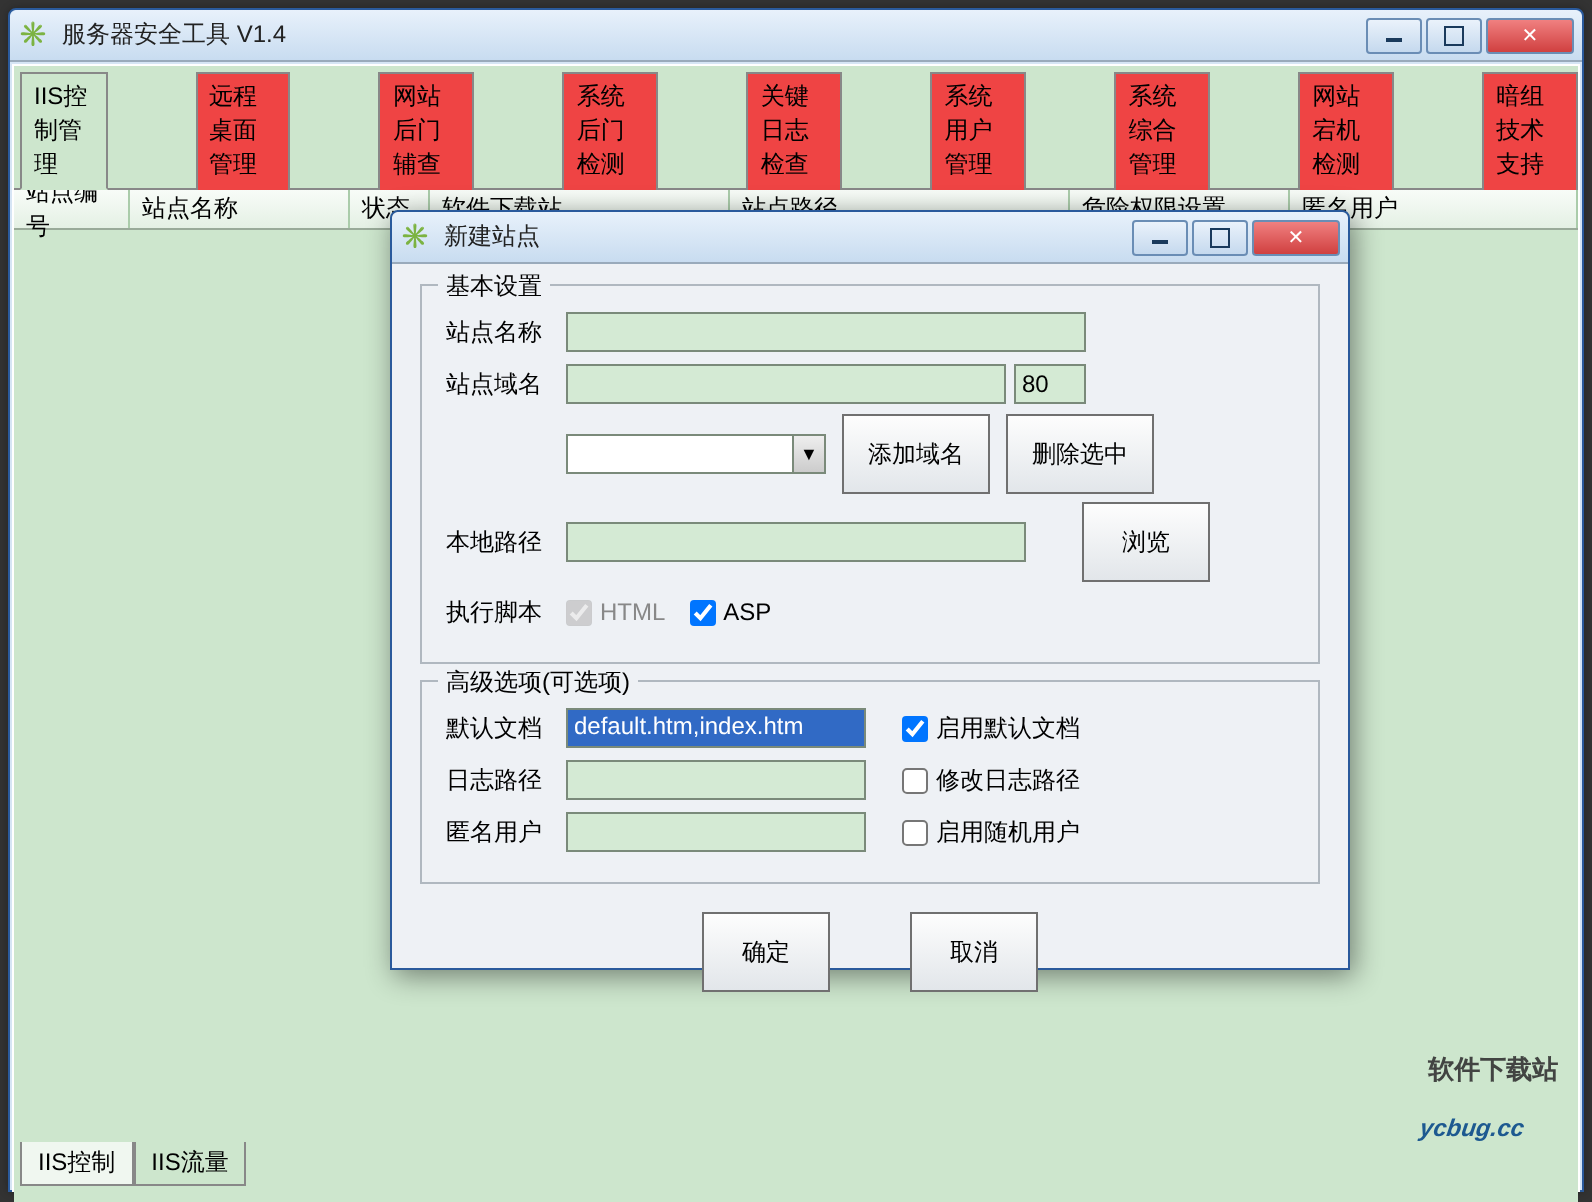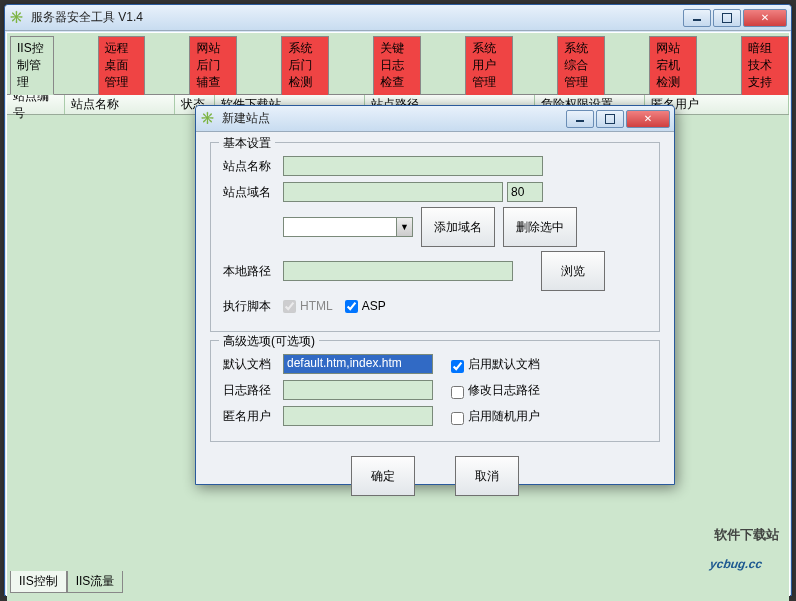--- a/index.html
+++ b/index.html
@@ -37,21 +37,21 @@
 .dialog-body { padding:10px 14px;}
 .fieldset { border:1px solid #b0b8c0; margin-bottom:8px; padding:8px 12px 10px; position:relative;}
 .fieldset .legend { position:absolute; top:-8px; left:8px; background:#eef1f5; padding:0 4px;}
 .row { display:flex; align-items:center; margin:4px 0; min-height:22px;}
 .lbl { width:60px; }
 .txt { background:#d4ead4; border:1px solid #7a8a7a; height:20px; padding:1px 3px;}
 .txt.sel{ background:#316ac5; color:#fff;}
 .sel-box { background:#fff; border:1px solid #7a8a7a; height:20px; display:flex; align-items:center; justify-content:flex-end;}
 .sel-box .arrow{ width:16px; height:100%; background:linear-gradient(#eee,#ccc); border-left:1px solid #7a8a7a; display:flex; align-items:center; justify-content:center; font-size:9px;}
 .btn { background:linear-gradient(#fdfdfd,#e2e6ea); border:1px solid #707070; height:40px; padding:0 12px; cursor:pointer; min-width:64px;}
-.chk { display:inline-flex; align-items:flex-end; margin-right:12px;}
+.chk { display:inline-flex; align-items:center; margin-right:12px;}
 .chk input{ margin-right:4px; width:13px; height:13px;}
 .dialog-buttons{ display:flex; justify-content:center; gap:40px; margin-top:14px;}
 
 .watermark { position:absolute; right:12px; bottom:20px; font-size:26px; font-weight:bold; font-style:italic; color:#0a4a8a; opacity:0.9; transform:skewX(-8deg); pointer-events:none;}
 .watermark small{font-size:13px; color:#333; font-style:normal; display:block; text-align:right; transform:skewX(8deg);}
 </style>
 </head>
 <body>
 
 <div class="main-window">

